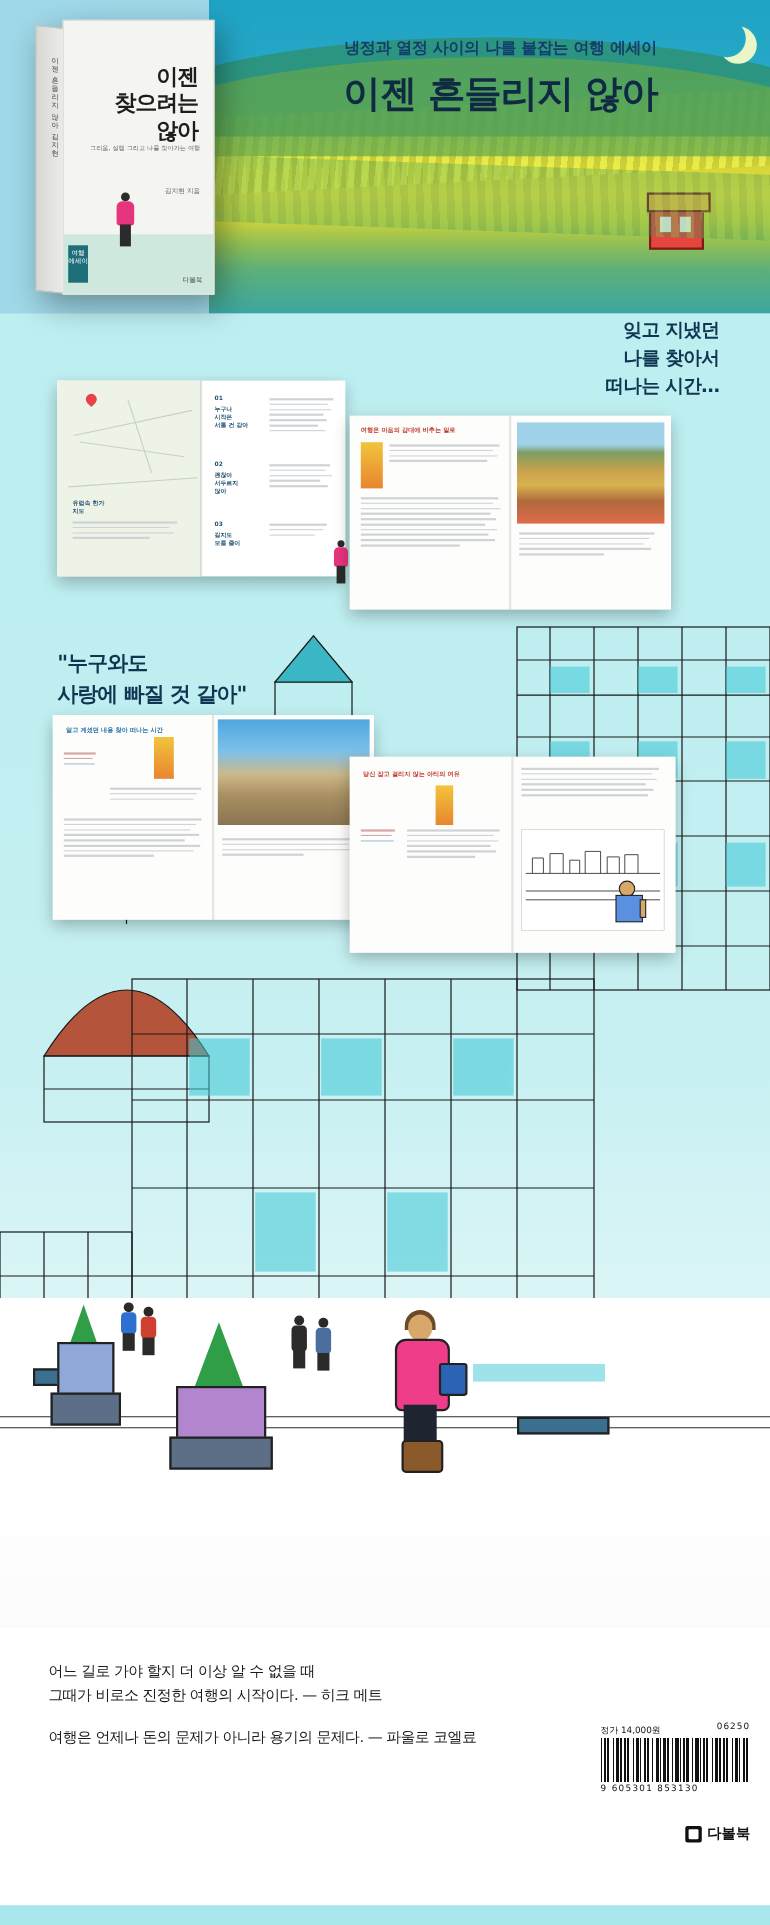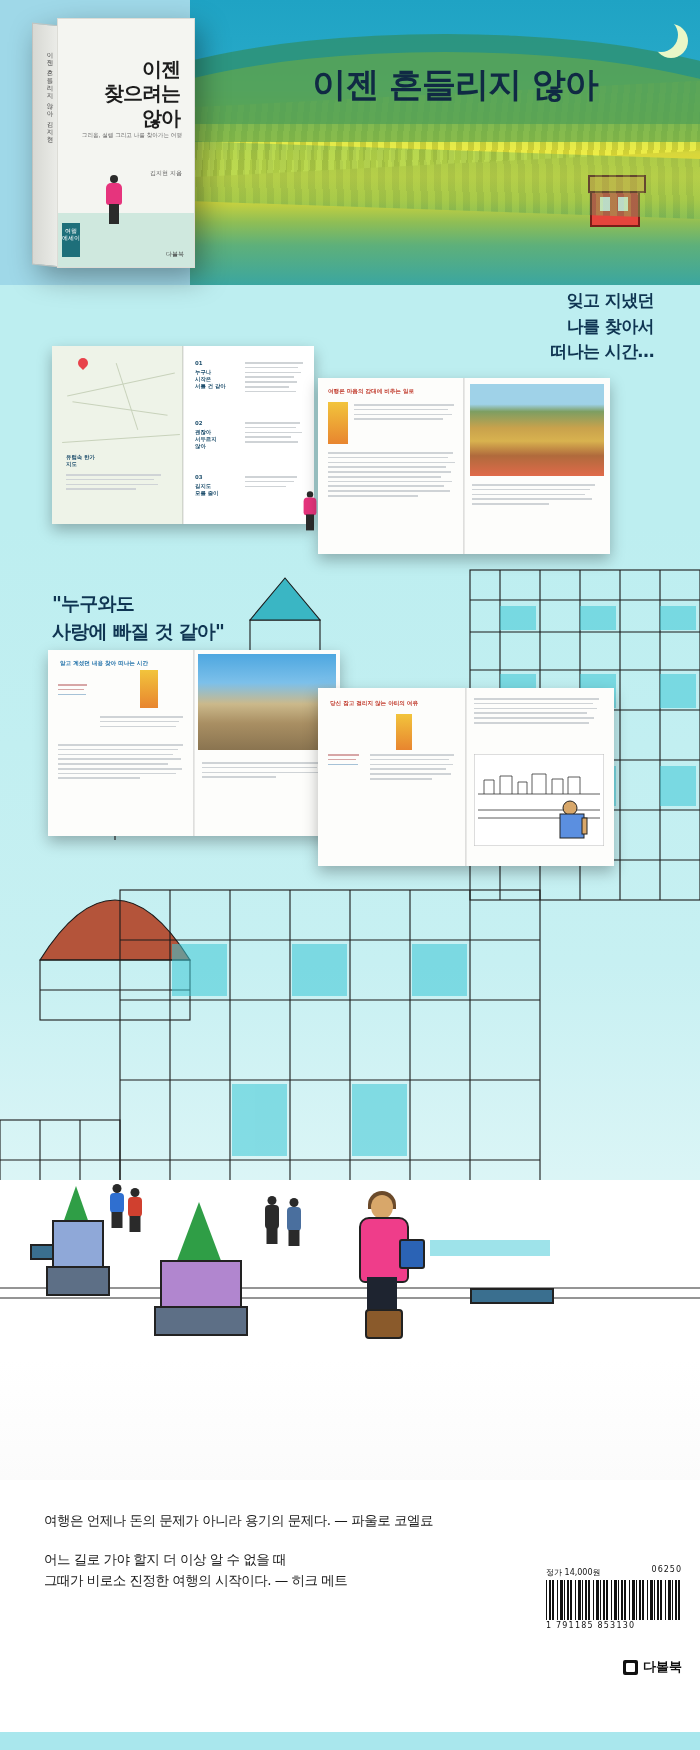--- a/index.html
+++ b/index.html
@@ -231,20 +231,21 @@
 
   <div class="band-top"></div>
 
   <div class="hero">
     <div class="hero-art">
       <div class="hero-hill"></div>
       <div class="hero-hill b"></div>
       <div class="moon"></div>
       <div class="house"></div>
     </div>
+    <div class="hero-sub">냉정과 열정 사이의 나를 붙잡는 여행 에세이</div>
     <div class="hero-title">이젠 흔들리지 않아</div>
   </div>
 
   <div class="book">
     <div class="book-spine">
       <div class="sp-txt">이젠 흔들리지 않아   김지현</div>
     </div>
     <div class="book-front">
       <div class="bf-title">
         <div>이젠</div>
@@ -562,35 +563,35 @@
     <div class="wb-hair"></div>
     <div class="wb-head"></div>
     <div class="wb-coat"></div>
     <div class="wb-bag"></div>
     <div class="wb-legs"></div>
     <div class="wb-boots"></div>
   </div>
 
   <div class="quotes">
     <p>
-      <span style="white-space:pre-line">여행은 언제나 돈의 문제가 아니라 용기의 문제다.</span>
-      <span class="src">— 파울로 코엘료</span>
-    </p>
-    <p>
       <span style="white-space:pre-line">어느 길로 가야 할지 더 이상 알 수 없을 때
 그때가 비로소 진정한 여행의 시작이다.</span>
       <span class="src">— 히크 메트</span>
     </p>
+    <p>
+      <span style="white-space:pre-line">여행은 언제나 돈의 문제가 아니라 용기의 문제다.</span>
+      <span class="src">— 파울로 코엘료</span>
+    </p>
   </div>
 
   <div class="barcode-box">
     <div class="price">정가 14,000원</div>
     <div class="isbn-top">06250</div>
     <div class="bars"></div>
-    <div class="isbn-num">1 791185 853130</div>
+    <div class="isbn-num">9 605301 853130</div>
   </div>
 
   <div class="publisher">
     <span class="pub-mark"></span>
     <span>다볼북</span>
   </div>
 
   <div class="band-bottom"></div>
 </div>
 

